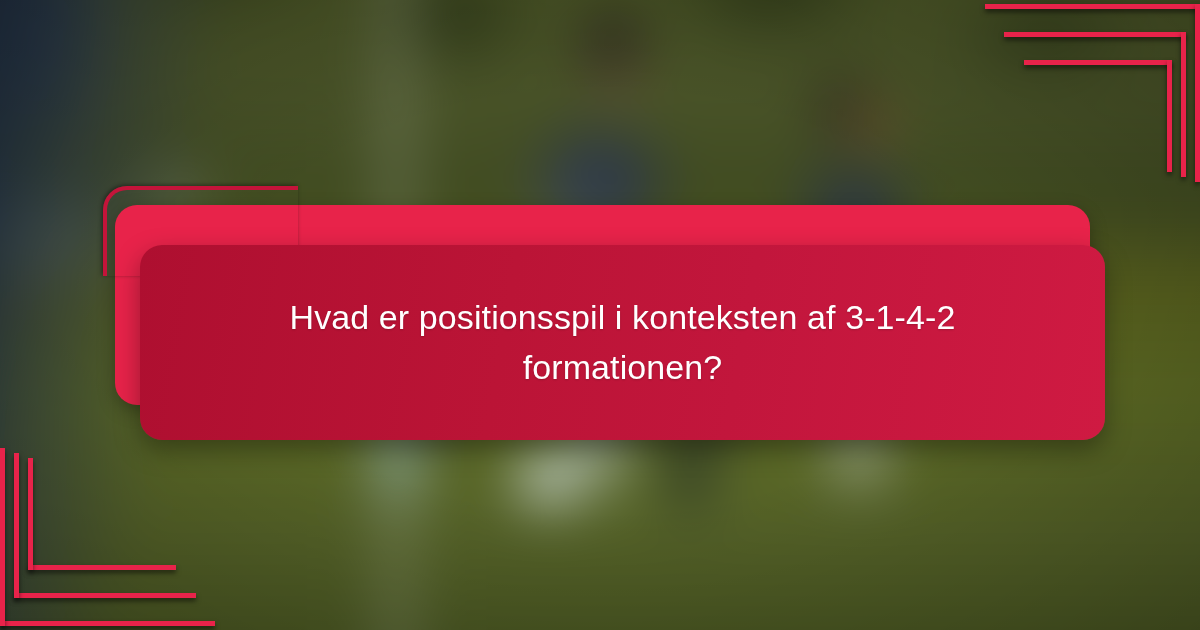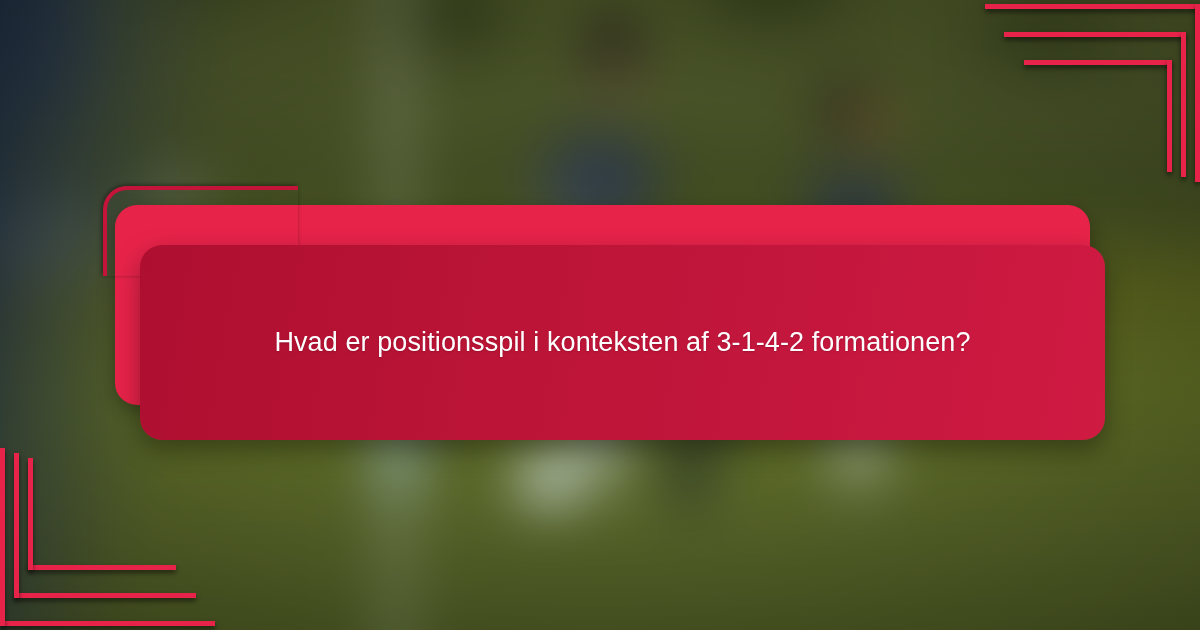--- a/index.html
+++ b/index.html
@@ -124,21 +124,21 @@
     border-radius:22px;
     box-shadow:0 10px 26px rgba(0,0,0,.35);
     display:flex;
     align-items:center;
     justify-content:center;
     padding:0 60px;
   }
 
   .headline {
     color:#ffffff;
-    font-size:27px;
+    font-size:34px;
     line-height:1.45;
     font-weight:400;
     text-align:center;
     letter-spacing:.1px;
     text-shadow:0 1px 2px rgba(0,0,0,.18);
     max-width:760px;
   }
 </style>
 </head>
 <body>

